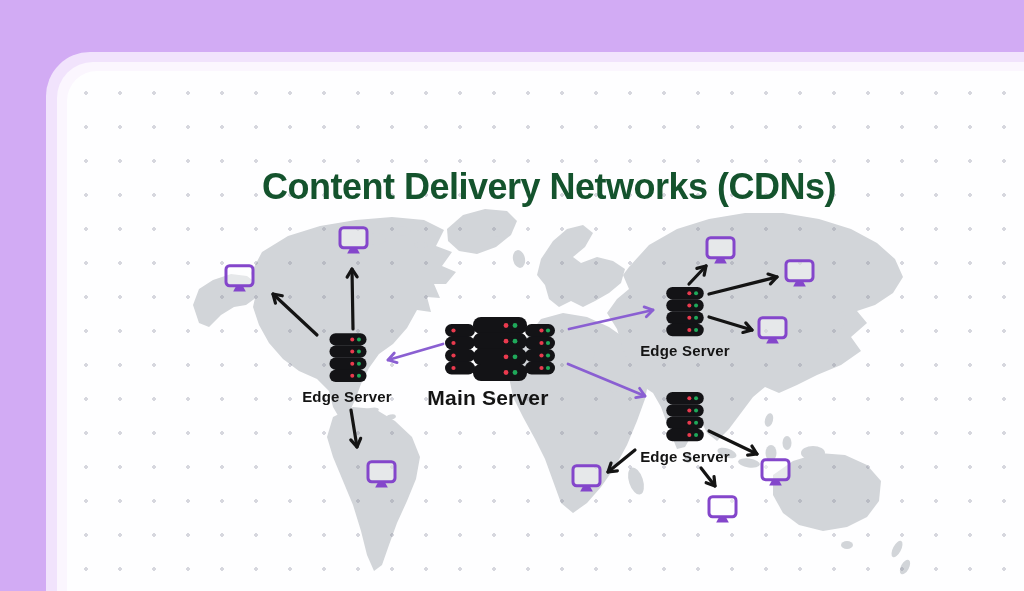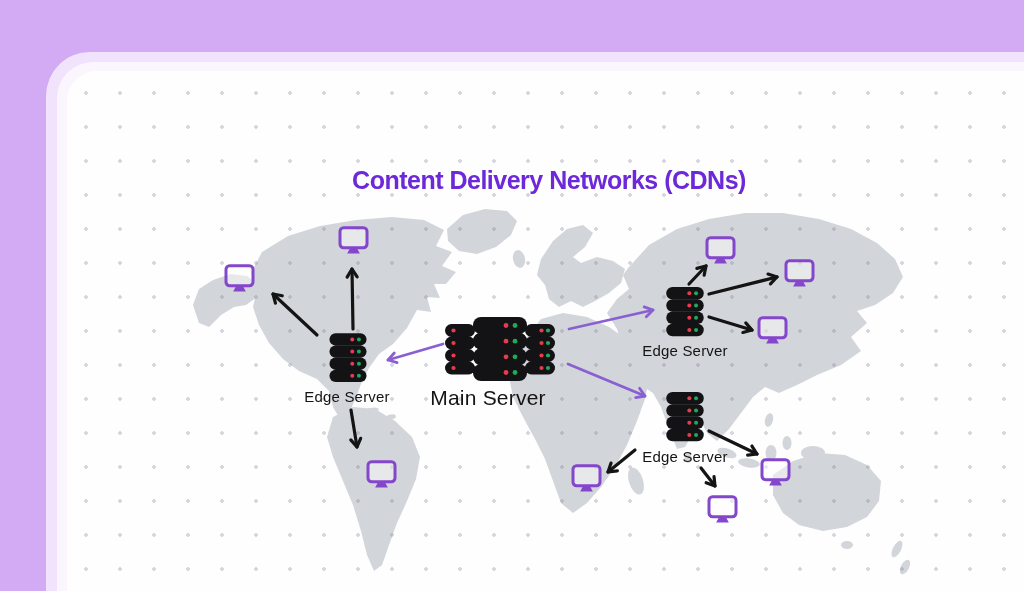--- a/index.html
+++ b/index.html
@@ -14,27 +14,27 @@
     background:#fbf6fe;border-radius:36px 0 0 0;}
   .panel{position:absolute;left:67px;top:71px;right:-40px;bottom:-40px;
     background:#fefeff;border-radius:30px 0 0 0;}
   .dots-overlay{position:absolute;left:67px;top:71px;right:0;bottom:0;
     border-radius:30px 0 0 0;pointer-events:none;
     background-image:radial-gradient(circle, rgba(125,127,148,0.30) 1.6px, transparent 2.1px);
     background-size:34px 34px;background-position:2px 5px;}
   svg.layer{position:absolute;left:0;top:0;}
   .page-title{
     position:absolute;left:549px;top:141px;transform:translateX(-50%);
-    font-size:25px;line-height:44px;font-weight:bold;color:#6d28d9;
+    font-size:36px;line-height:44px;font-weight:bold;color:#14532d;
     letter-spacing:-0.5px;white-space:nowrap;
   }
   .node-icon{position:absolute;}
   .node-label{
     position:absolute;transform:translateX(-50%);
-    font-weight:normal;color:#141414;white-space:nowrap;text-align:center;
+    font-weight:bold;color:#141414;white-space:nowrap;text-align:center;
   }
   .label-main{font-size:21px;letter-spacing:0.2px;}
   .label-edge{font-size:15px;letter-spacing:0.2px;}
 </style>
 </head>
 <body>
 
 <div class="frame-mid"></div>
 <div class="frame-inner"></div>
 <div class="panel"></div>

